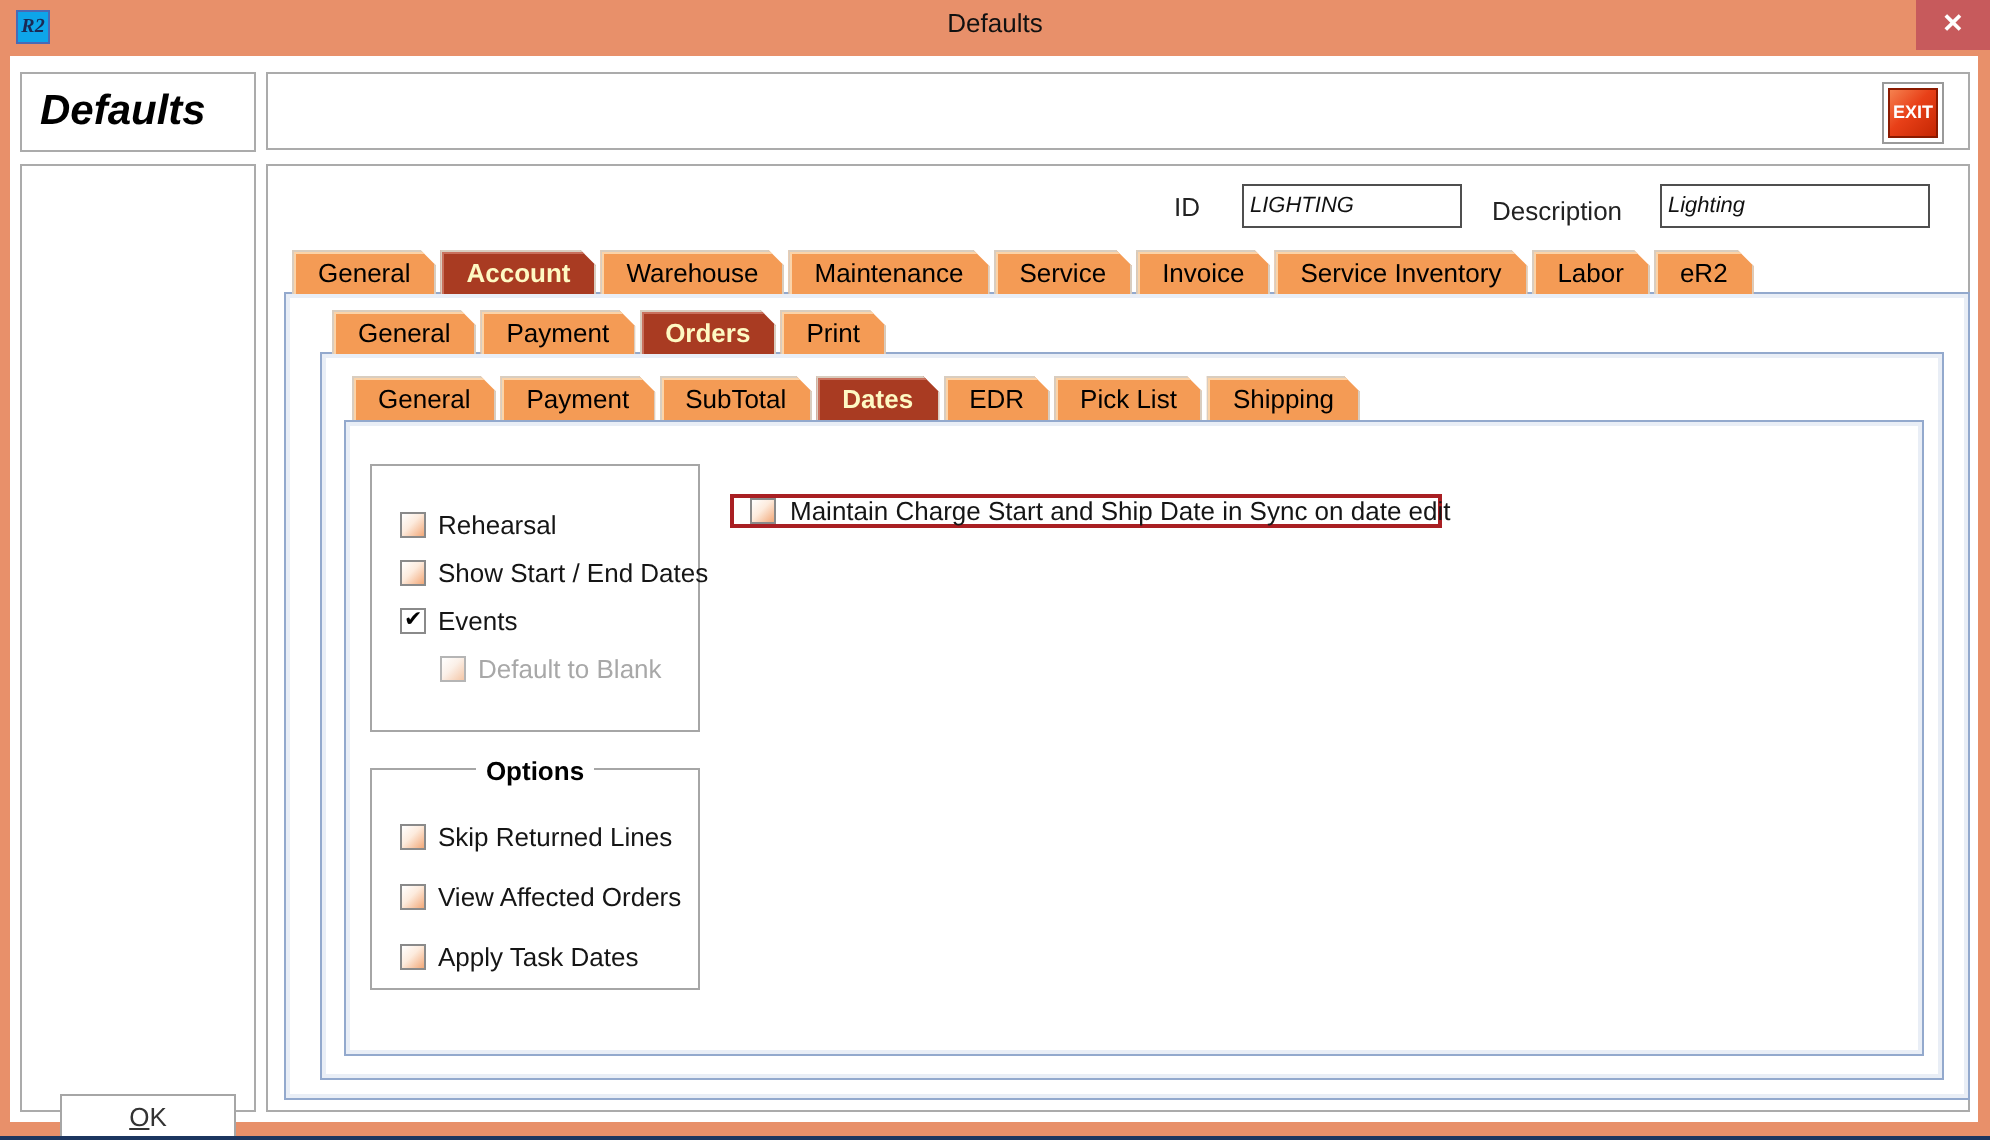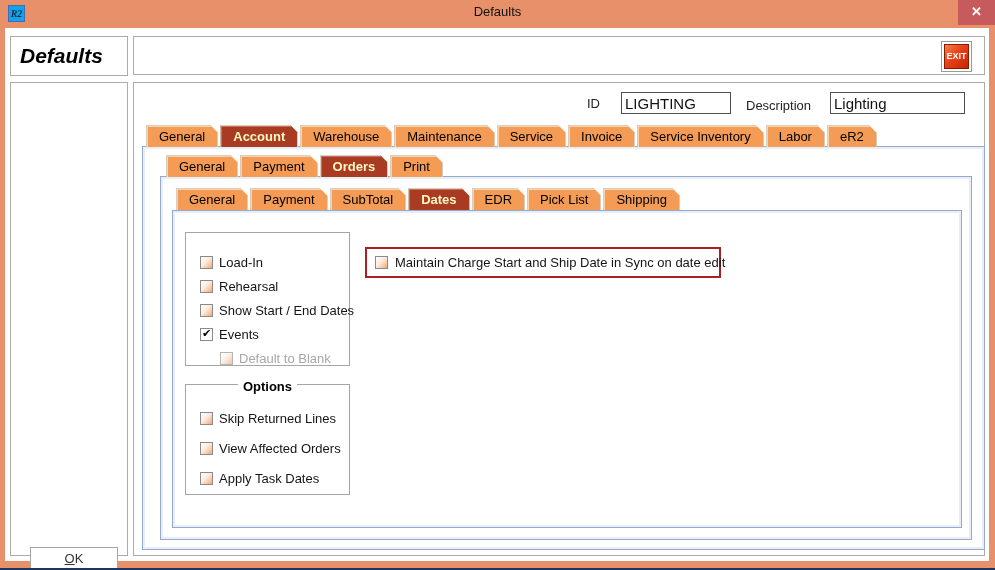--- a/index.html
+++ b/index.html
@@ -32,22 +32,22 @@
   #exit-button{position:absolute;right:12px;top:4px;width:31px;height:31px;border:1px solid #9A9A9A;
     background:#fff;padding:2px;cursor:default;}
   #exit-button .exit-inner{width:100%;height:100%;border:1px solid #8B1A00;
     background:linear-gradient(135deg,#F5814F 0%,#E84018 45%,#C52703 100%);
     color:#fff;font-size:9px;font-weight:bold;text-align:center;line-height:22px;letter-spacing:0px;}
   #main-panel{left:128px;top:54px;width:852px;height:474px;}
   
   .fld-label{position:absolute;font-size:13px;color:#222;}
   #id-label{left:582px;top:68px;}
   #desc-label{left:741px;top:70px;}
-  .fld-input{position:absolute;height:22px;border:1px solid #4F4F4F;font-size:15px;color:#111;
-    padding:0 3px;background:#fff;outline:none;}
+  .fld-input{position:absolute;height:22px;border:1px solid #4F4F4F;font-size:11px;color:#111;
+    padding:0 3px;background:#fff;outline:none;font-style:italic;}
   #id-input{left:616px;top:64px;width:110px;}
   #desc-input{left:825px;top:64px;width:135px;}
   
   .tabrow{position:absolute;display:flex;z-index:5;}
   .tab{height:22px;line-height:21px;padding:0 12px;margin-right:2px;background:#F49B55;color:#000;
     font-size:13px;white-space:nowrap;cursor:default;border:1px solid #D9CDBF;border-bottom:none;
     clip-path:polygon(0 0,calc(100% - 8px) 0,100% 8px,100% 100%,0 100%);
     box-shadow:inset 1px 1px 0 #FBD3A8;}
   .tab.selected{background:#A93B22;color:#fef9c3;font-weight:bold;box-shadow:inset 1px 1px 0 #C9705C;}
   #tabs-level1{left:141px;top:97px;}
@@ -69,21 +69,21 @@
   .cb-row{display:flex;align-items:center;height:15px;padding-left:14px;}
   .cb-row.indent{padding-left:34px;}
   .cb{width:13px;height:13px;flex:0 0 13px;border:1px solid #8A8A8A;
     background:linear-gradient(135deg,#FFFFFF 0%,#FDEBDD 45%,#F2A878 100%);position:relative;}
   .cb.checked{background:#fff;}
   .cb.checked::after{content:"\2714";position:absolute;left:1px;top:-2px;font-size:11px;color:#000;}
   .cb-label{margin-left:6px;font-size:13px;color:#151515;white-space:nowrap;}
   .cb-row.disabled .cb{border-color:#B5B5B5;background:linear-gradient(135deg,#FFFFFF 0%,#FBF0E8 45%,#F4C6A6 100%);}
   .cb-row.disabled .cb-label{color:#A8A8A8;}
   
-  #highlight-box{position:absolute;left:360px;top:219px;width:356px;height:31px;border:2px solid #A91F23;
+  #highlight-box{position:absolute;left:360px;top:219px;width:356px;height:17px;border:2px solid #A91F23;
     display:flex;align-items:center;padding-left:8px;z-index:7;background:#fff;}
   #highlight-box .cb-label{margin-left:7px;}
 </style>
 </head>
 <body>
 
 <div id="window">
   <div id="titlebar">
     <div id="window-title">Defaults</div>
     <div id="app-icon">R2</div>
@@ -141,24 +141,20 @@
         <div class="tab selected">Dates</div>
         <div class="tab">EDR</div>
         <div class="tab">Pick List</div>
         <div class="tab">Shipping</div>
       </div>
 
     <div id="group-mandatory" class="group">
       <div>
           <div class="cb-row">
             <span class="cb"></span>
-            <span class="cb-label">Load-In</span>
-          </div>
-          <div class="cb-row">
-            <span class="cb"></span>
             <span class="cb-label">Rehearsal</span>
           </div>
           <div class="cb-row">
             <span class="cb"></span>
             <span class="cb-label">Show Start / End Dates</span>
           </div>
           <div class="cb-row">
             <span class="cb checked"></span>
             <span class="cb-label">Events</span>
           </div>

